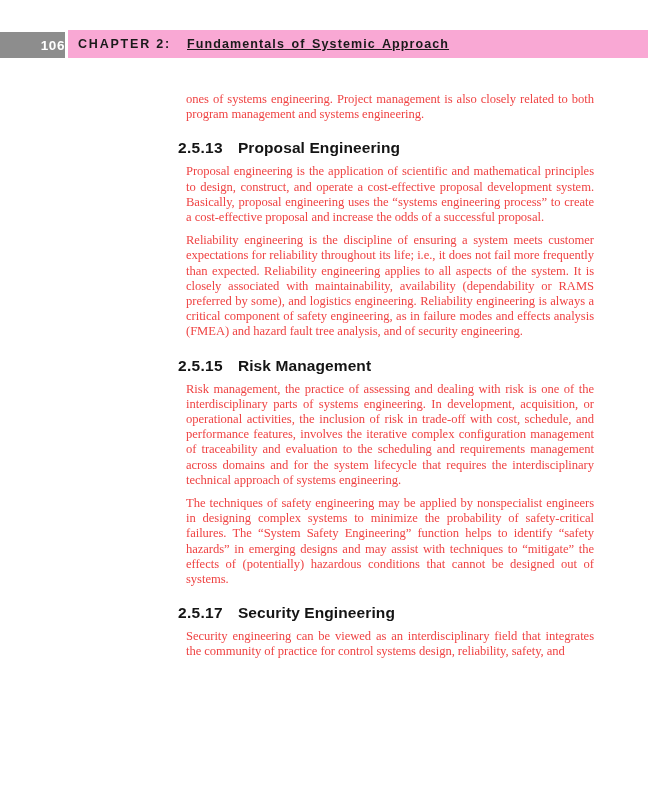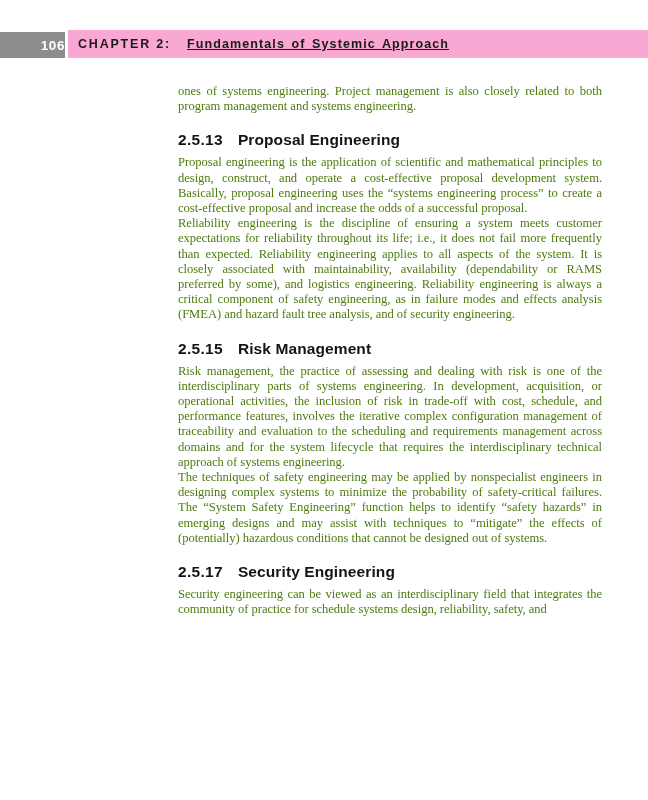--- a/index.html
+++ b/index.html
@@ -29,24 +29,24 @@
     padding-left: 10px;
     font-family: "Liberation Sans", sans-serif;
     font-weight: bold; color: #1a1a1a;
     white-space: nowrap;
   }
   .chapter-label { font-size: 12.5px; letter-spacing: 1.8px; margin-right: 16px; }
   .chapter-title { font-size: 12.5px; letter-spacing: 1.1px; word-spacing: 2px; text-decoration: underline; }
   
   main { position: absolute; left: 178px; top: 84px; width: 424px; }
   p.bodytext {
-    margin: 0;
+    margin: 8px;
     font-size: 12.6px; line-height: 15.2px;
     text-align: justify;
-    color: #4d7c0f;
+    color: #ef4444;
     letter-spacing: -0.05px;
     hyphens: auto; -webkit-hyphens: auto;
   }
   h2.sec-heading {
     margin: 18px 0 7px 0;
     font-family: "Liberation Sans", sans-serif;
     font-size: 15.5px; font-weight: bold;
     line-height: 16px;
     color: #141414;
     letter-spacing: 0.1px;
@@ -89,16 +89,16 @@
   </section>
 
   <section>
     <p class="bodytext">The techniques of safety engineering may be applied by nonspecialist engineers in designing complex systems to minimize the probability of safety-critical failures. The “System Safety Engineering” function helps to identify “safety hazards” in emerging designs and may assist with techniques to “mitigate” the effects of (potentially) hazardous conditions that cannot be designed out of systems.</p>
   </section>
 
   <section>
     <h2 class="sec-heading">
       <span class="sec-num">2.5.17</span><span>Security Engineering</span>
     </h2>
-    <p class="bodytext">Security engineering can be viewed as an interdisciplinary field that integrates the community of practice for schedule systems design, reliability, safety, and</p>
+    <p class="bodytext">Security engineering can be viewed as an interdisciplinary field that integrates the community of practice for control systems design, reliability, safety, and</p>
   </section>
 
 </main>
 
 </body></html>

